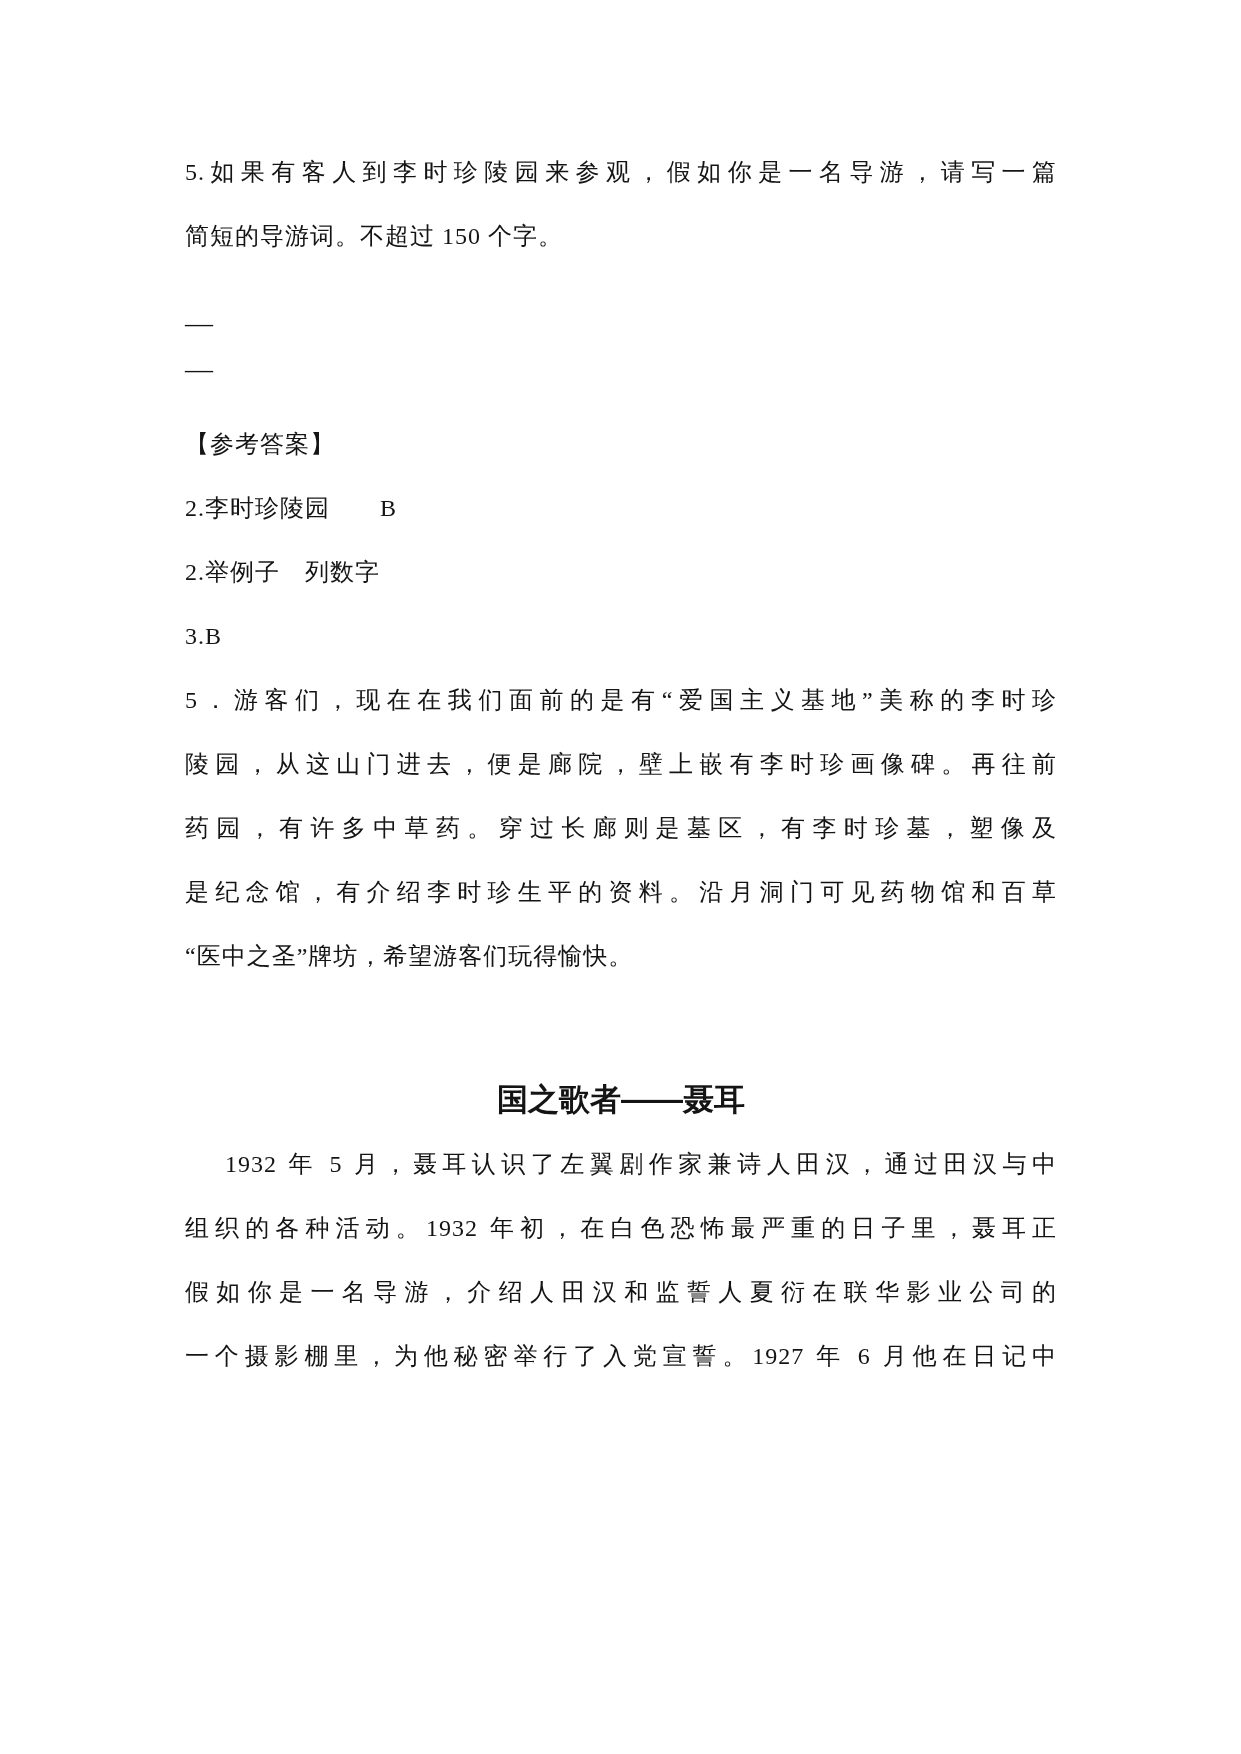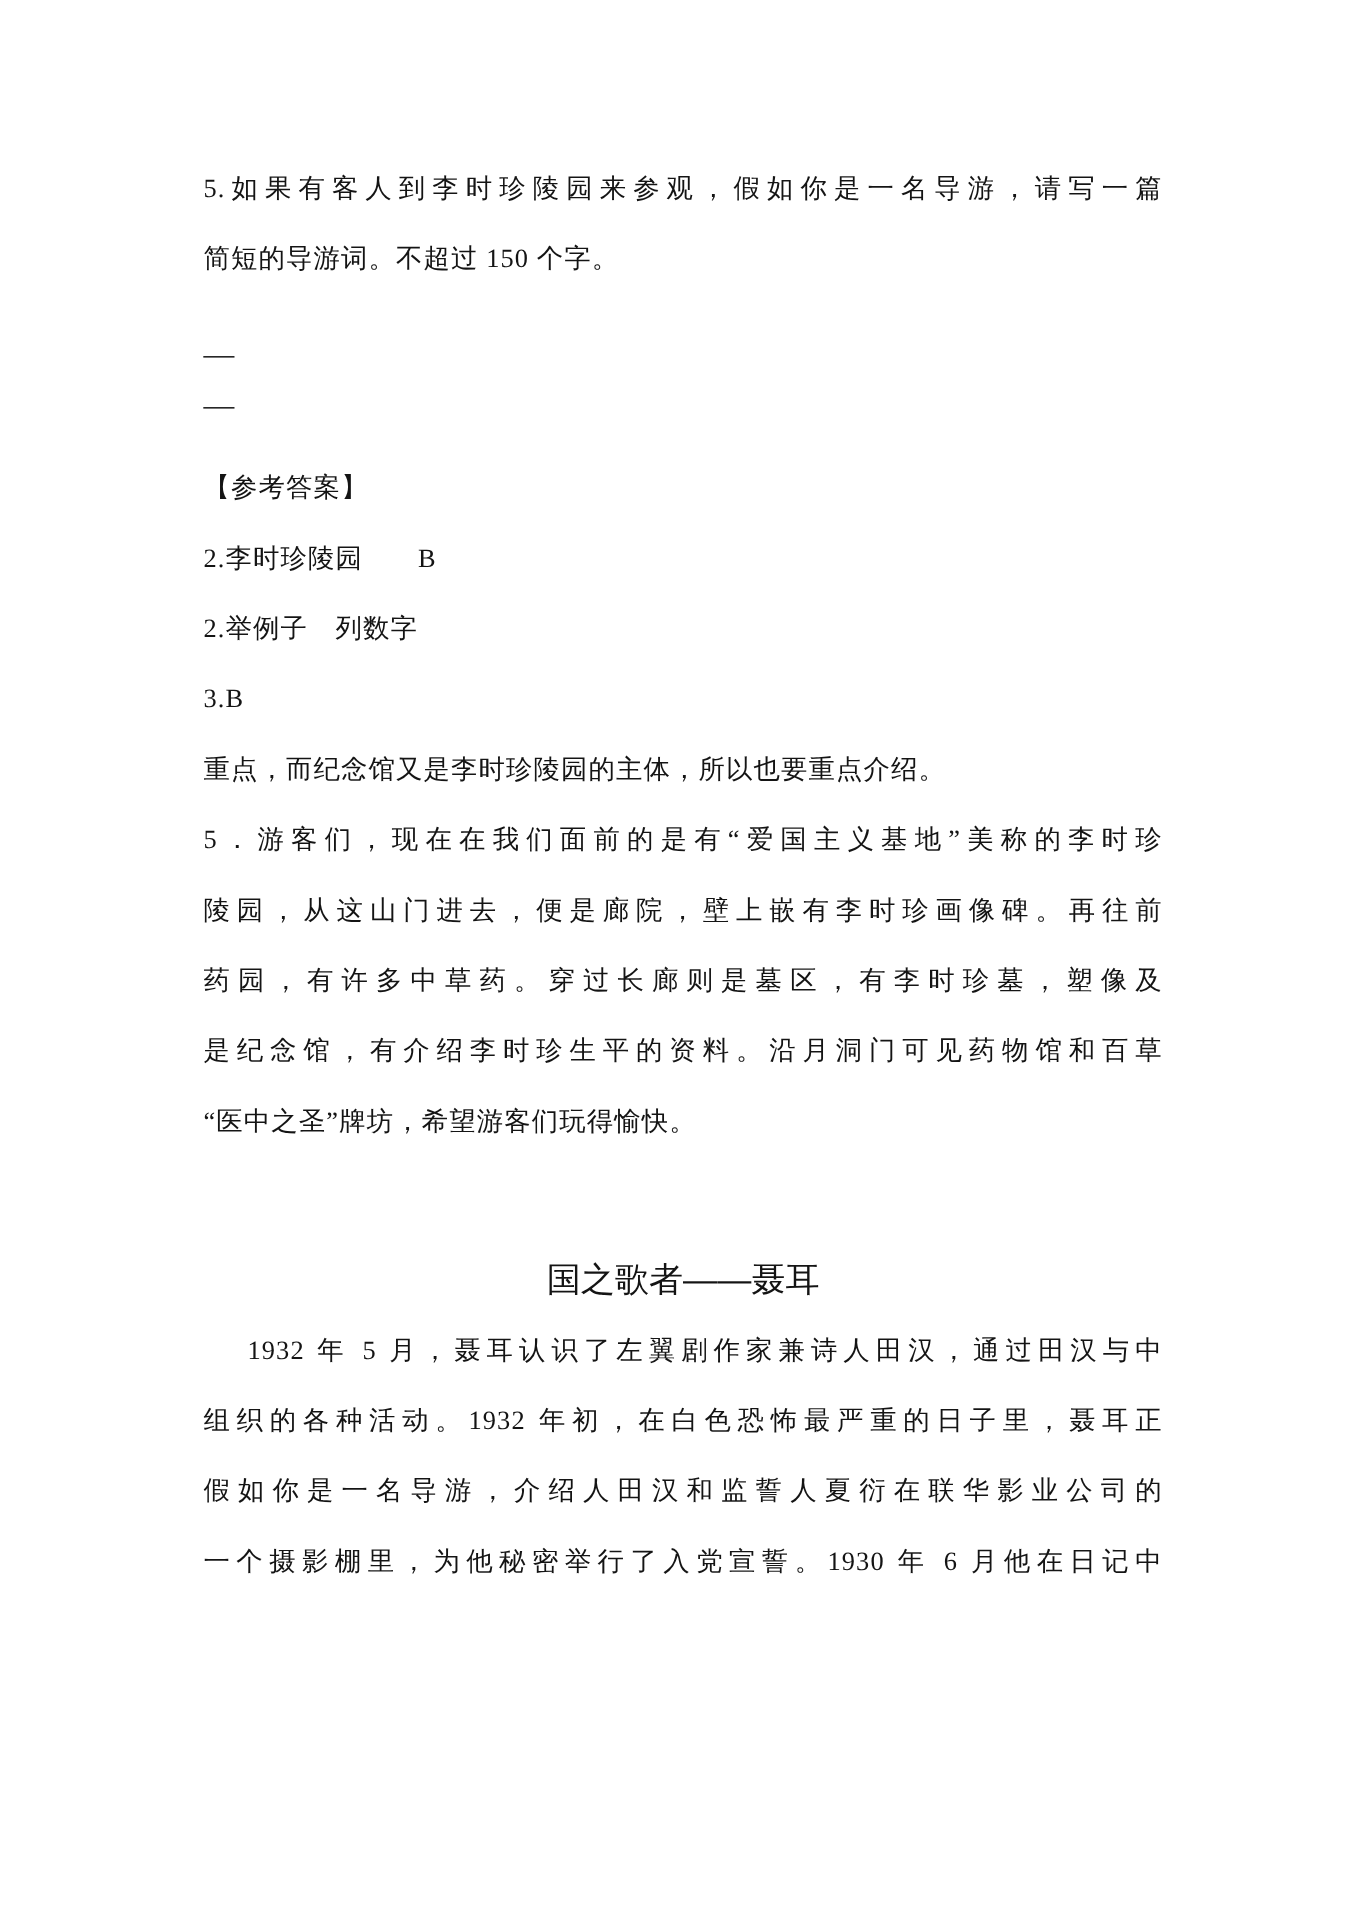--- a/index.html
+++ b/index.html
@@ -38,21 +38,21 @@
     font-size:28px;
     height:46px;
     line-height:46px;
   }
   .answer-header { margin-top:20px; }
   .article-title {
     margin-top:80px;
     height:64px;
     line-height:64px;
     font-size:31px;
-    font-weight:normal;
+    font-weight:bold;
     font-family:"Liberation Sans", sans-serif;
     text-align:center;
     text-align-last:center;
     white-space:nowrap;
   }
   .article .line.indent { text-indent:40px; }
 </style>
 </head>
 <body>
 
@@ -67,30 +67,29 @@
     <section class="blanks">
       <div class="blank-line">—</div>
       <div class="blank-line">—</div>
     </section>
 
     <section class="answers">
       <div class="line answer-header">【参考答案】</div>
       <div class="line">2.李时珍陵园　　B</div>
       <div class="line">2.举例子　列数字</div>
       <div class="line">3.B</div>
-      <div class="line">重点，而纪念馆又是李时珍陵园的主体，所以也要重点介绍。</div>
       <div class="line full">5．游客们，现在在我们面前的是有“爱国主义基地”美称的李时珍</div>
       <div class="line full">陵园，从这山门进去，便是廊院，壁上嵌有李时珍画像碑。再往前</div>
       <div class="line full">药园，有许多中草药。穿过长廊则是墓区，有李时珍墓，塑像及</div>
       <div class="line full">是纪念馆，有介绍李时珍生平的资料。沿月洞门可见药物馆和百草</div>
       <div class="line">“医中之圣”牌坊，希望游客们玩得愉快。</div>
     </section>
 
     <section class="article">
       <div class="article-title">国之歌者——聂耳</div>
       <div class="line full indent">1932 年 5 月，聂耳认识了左翼剧作家兼诗人田汉，通过田汉与中</div>
       <div class="line full">组织的各种活动。1932 年初，在白色恐怖最严重的日子里，聂耳正</div>
       <div class="line full">假如你是一名导游，介绍人田汉和监誓人夏衍在联华影业公司的</div>
-      <div class="line full">一个摄影棚里，为他秘密举行了入党宣誓。1930 年 6 月他在日记中</div>
+      <div class="line full">一个摄影棚里，为他秘密举行了入党宣誓。1927 年 6 月他在日记中</div>
     </section>
 
   </div>
 </div>
 
 </body></html>

